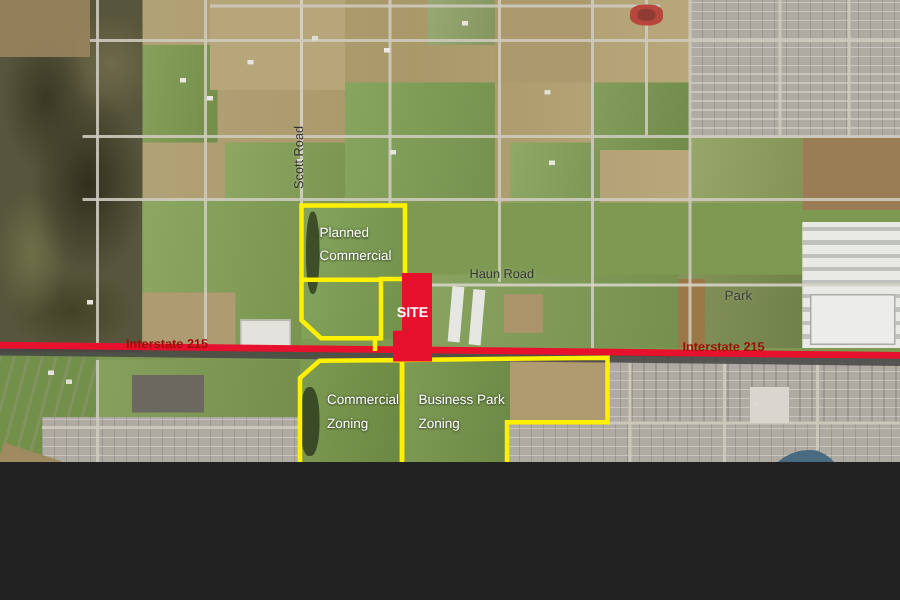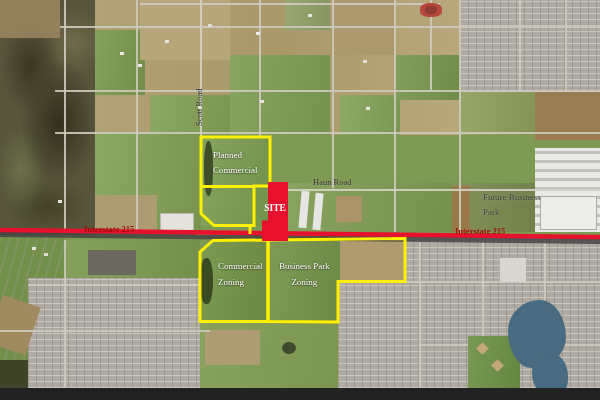--- a/index.html
+++ b/index.html
@@ -1,18 +1,18 @@
 <!DOCTYPE html>
 <html><head>
 <meta charset="utf-8">
 <style>
   html,body{margin:0;padding:0;background:#222;}
   #map{
-    position:relative;width:600px;height:388px;overflow:hidden;
-    font-family:Liberation Serif, serif;background:#7e9a52;
+    position:relative;width:600px;height:308px;overflow:hidden;
+    font-family:Liberation Sans, sans-serif;background:#7e9a52;
   }
   .p{position:absolute;}
   .res{
     background-color:#b0aba2;
     background-image:
       repeating-linear-gradient(0deg,rgba(255,255,255,.30) 0 1px,rgba(0,0,0,0) 1px 6px),
       repeating-linear-gradient(90deg,rgba(110,104,96,.32) 0 1px,rgba(0,0,0,0) 1px 8px);
   }
   .field{background-image:linear-gradient(100deg,rgba(255,255,255,.07),rgba(0,0,0,.08));}
   .mount{
@@ -143,26 +143,25 @@
   </svg>
 
   <div class="lbl" style="left:213px;top:148px;">
     <div>Planned</div>
     <div>Commercial</div>
   </div>
   <div class="lbl" style="left:218px;top:258px;line-height:16px;">
     <div>Commercial</div>
     <div>Zoning</div>
   </div>
-  <div class="lbl" style="left:279px;top:258px;line-height:16px;text-align:center;">
+  <div class="lbl" style="left:279px;top:258px;line-height:16px;">
     <div>Business Park</div>
     <div>Zoning</div>
   </div>
   <div class="lbl-dark" style="left:483px;top:190px;font-size:9px;line-height:15px;color:#3c3c3c;">
-    <div>Future Business</div>
     <div>Park</div>
   </div>
   <div class="lbl-site" style="left:261px;top:203px;width:28px;">SITE</div>
   <div class="lbl-dark" style="left:313px;top:177px;">Haun Road</div>
   <div class="lbl-dark" style="left:194px;top:126px;transform:rotate(-90deg);transform-origin:left top;">Scott Road</div>
   <div class="lbl-hwy" style="left:84px;top:224px;">Interstate 215</div>
   <div class="lbl-hwy" style="left:455px;top:226px;">Interstate 215</div>
 
 </div>
 

